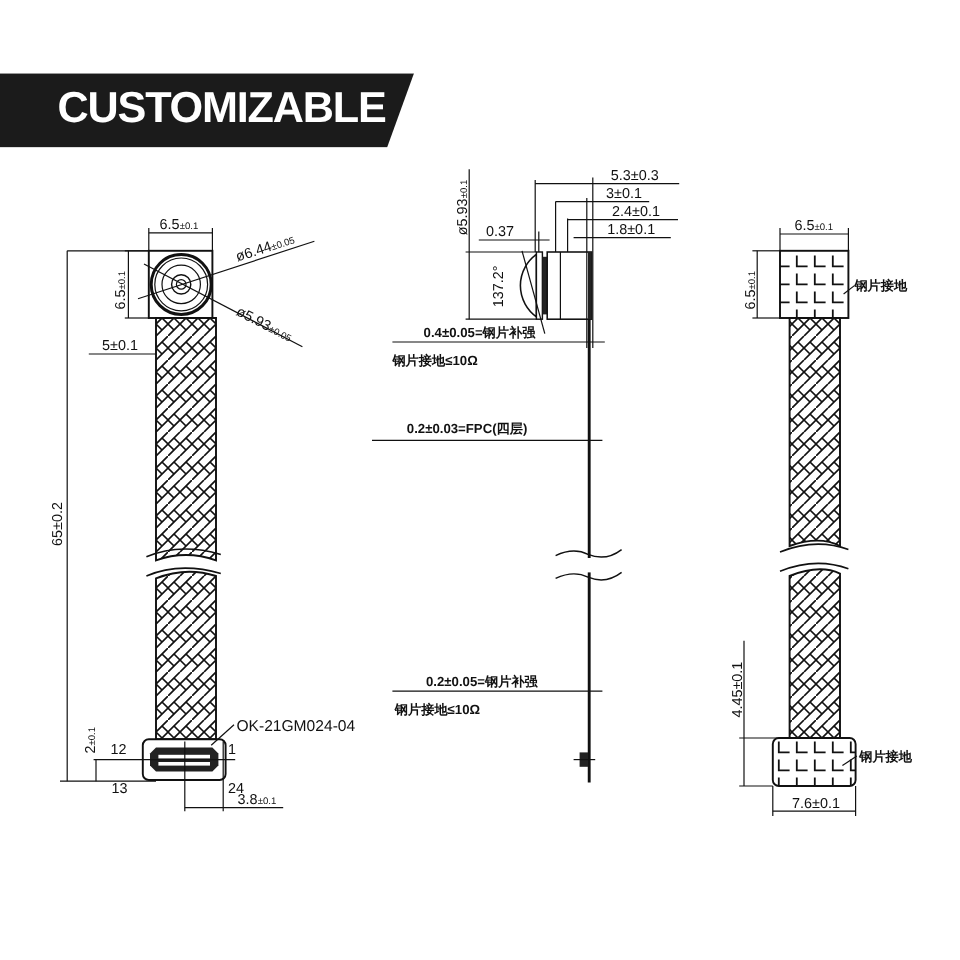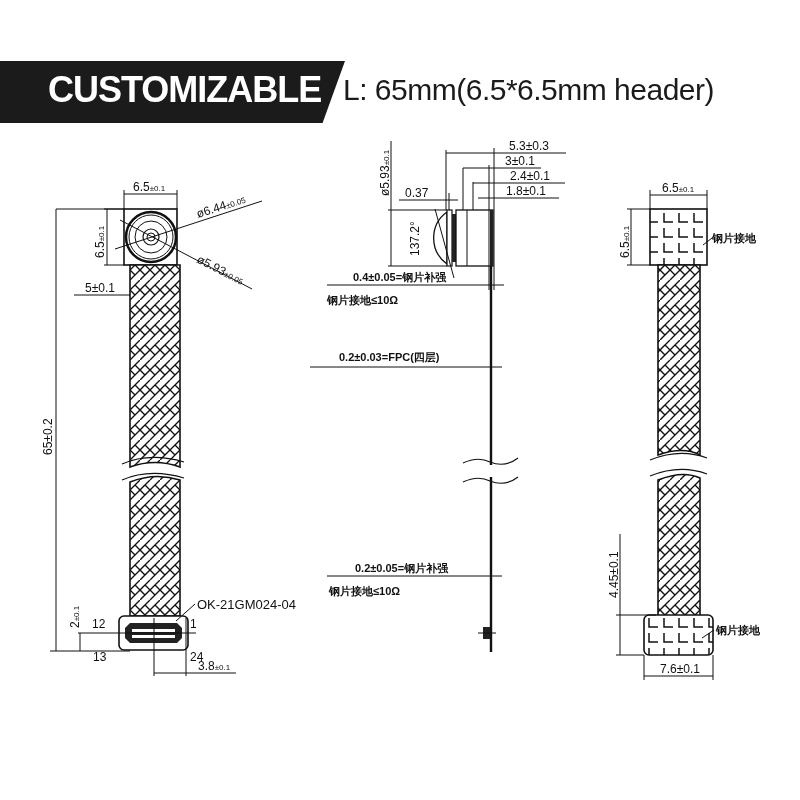--- a/index.html
+++ b/index.html
@@ -16,21 +16,20 @@
   .dim { font-size: 12px; }
   .tol { font-size: 8px; }
   .note { font-size: 11px; font-weight: bold; }
 </style>
 </head>
 <body>
 
 <div class="banner">
   <div class="banner-black"></div>
   <div class="banner-title">CUSTOMIZABLE</div>
-  <div class="banner-sub">L: 65mm(6.5*6.5mm header)</div>
 </div>
 
 <svg class="drawing" width="800" height="800" viewBox="0 0 800 800">
   <defs>
     <pattern id="herring" x="0" y="0" width="20" height="20" patternUnits="userSpaceOnUse">
       <rect width="20" height="20" fill="#fff"></rect>
       <path d="M0 10 L10 0 M0 20 L20 0 M10 20 L20 10" stroke="#111" stroke-width="1.4" fill="none"></path>
       <path d="M5 5 L15 15 M15 5 L20 10 M0 10 L5 15" stroke="#111" stroke-width="1.4" fill="none"></path>
     </pattern>
     <pattern id="grid" x="0" y="0" width="15" height="15" patternUnits="userSpaceOnUse">

